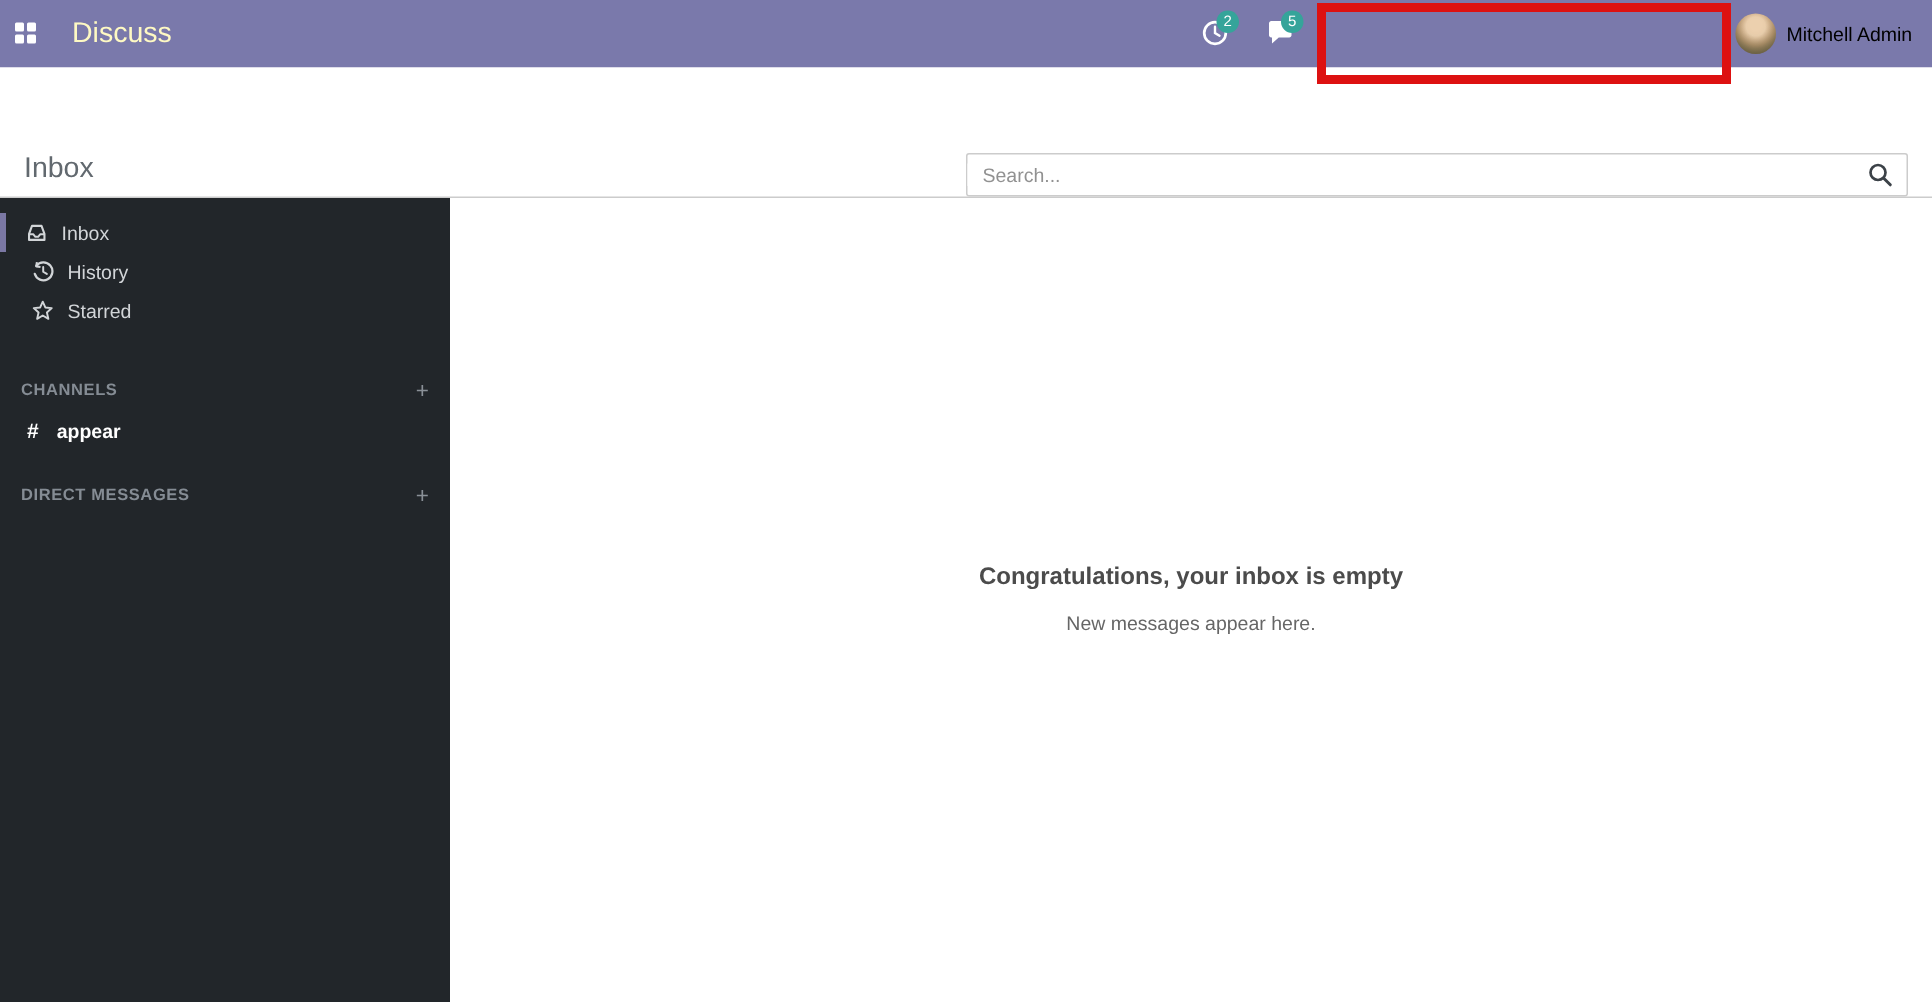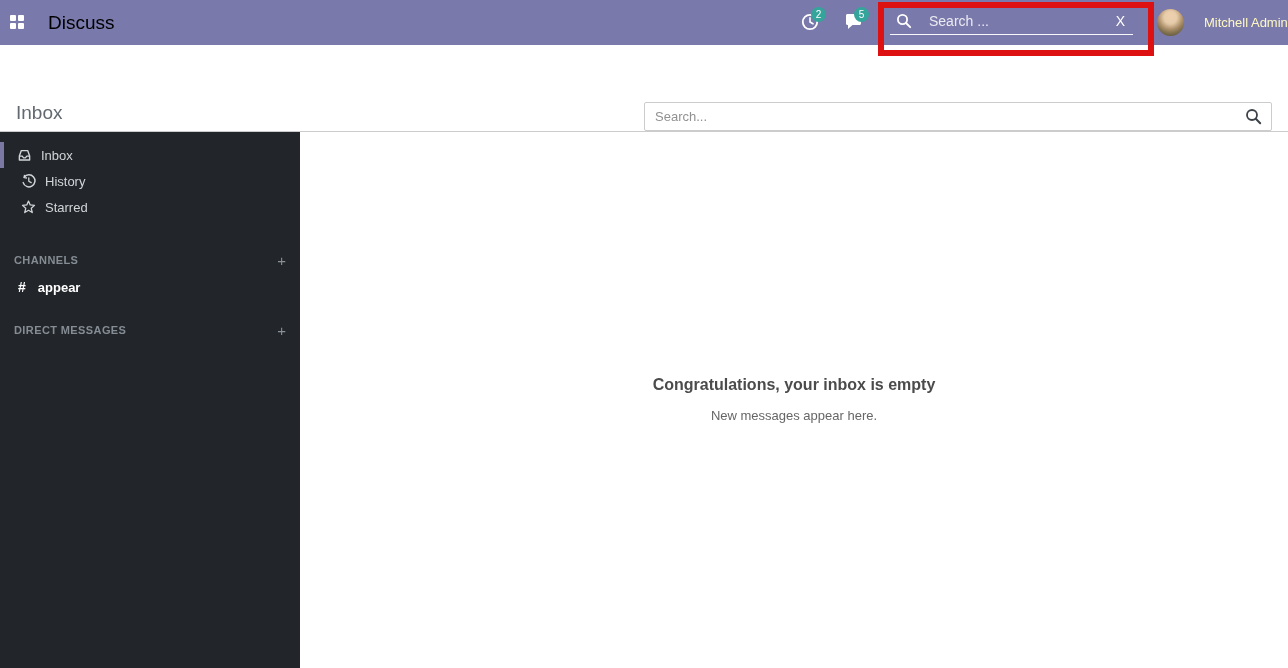--- a/index.html
+++ b/index.html
@@ -18,21 +18,21 @@
   }
   .apps-menu {
     position: absolute; left: 10px; top: 15px;
     width: 15px; height: 15px; cursor: pointer;
     display: grid; grid-template-columns: 6px 6px; grid-template-rows: 6px 6px; gap: 2px;
   }
   .apps-menu span { background: #ffffff; border-radius: 1px; }
   .app-name {
     position: absolute; left: 48px; top: 0; height: 45px;
     display: flex; align-items: center;
-    color: #000000; font-size: 19px; cursor: pointer;
+    color: #fef9c3; font-size: 19px; cursor: pointer;
   }
   .systray-item { position: absolute; cursor: pointer; }
   .badge {
     position: absolute; width: 15px; height: 15px; border-radius: 50%;
     background: #35a49a; color: #ffffff; font-size: 10px;
     line-height: 15px; text-align: center;
   }
   .nav-search-wrap {
     position: absolute; left: 890px; top: 7px; width: 243px; height: 28px;
     border-bottom: 1px solid rgba(255,255,255,0.95);
@@ -56,21 +56,21 @@
   }
   .user-menu {
     position: absolute; left: 1157px; top: 0; height: 45px;
     display: flex; align-items: center; cursor: pointer;
   }
   .avatar {
     width: 27px; height: 27px; border-radius: 50%;
     background: radial-gradient(circle at 50% 32%, #ecd0ae 0 28%, #c49a72 55%, #7a5c42 85%, #5d4733 100%);
     box-shadow: inset 0 -6px 8px rgba(70,90,60,0.45);
   }
-  .user-name { color: #fef9c3; font-size: 13px; margin-left: 20px; }
+  .user-name { color: #000000; font-size: 13px; margin-left: 7px; }
 
   
   .control-panel {
     position: absolute; left: 0; top: 45px; width: 1288px; height: 87px;
     background: #ffffff; border-bottom: 1px solid #cccccc;
   }
   .cp-title {
     position: absolute; left: 16px; top: 57px;
     font-size: 19px; color: #62696f;
   }
@@ -165,28 +165,20 @@
   </div>
   <div class="badge" style="left:811px; top:7px;">2</div>
 
   <div class="systray-item" style="left:844px; top:13px;">
     <svg width="19" height="18" viewBox="0 0 19 18">
       <path d="M2 2.5 C2 1.7 2.7 1 3.5 1 H15.5 C16.3 1 17 1.7 17 2.5 V10.5 C17 11.3 16.3 12 15.5 12 H8.5 L4 16 V12 H3.5 C2.7 12 2 11.3 2 10.5 Z" fill="#ffffff"></path>
     </svg>
   </div>
   <div class="badge" style="left:854px; top:7px;">5</div>
 
-  <div class="nav-search-wrap">
-    <svg width="16" height="16" viewBox="0 0 16 16">
-      <circle cx="6.5" cy="6.5" r="4.6" fill="none" stroke="#ffffff" stroke-width="1.8"></circle>
-      <path d="M10 10 L14.2 14.2" stroke="#ffffff" stroke-width="1.9" stroke-linecap="round"></path>
-    </svg>
-    <input class="nav-search-input" type="text" placeholder="Search ..." style="">
-    <span class="nav-search-close">X</span>
-  </div>
 
   <div class="user-menu">
     <div class="avatar"></div>
     <span class="user-name">Mitchell Admin</span>
   </div>
 </div>
 
 <div class="annotation-box"></div>
 
 <div class="control-panel">

